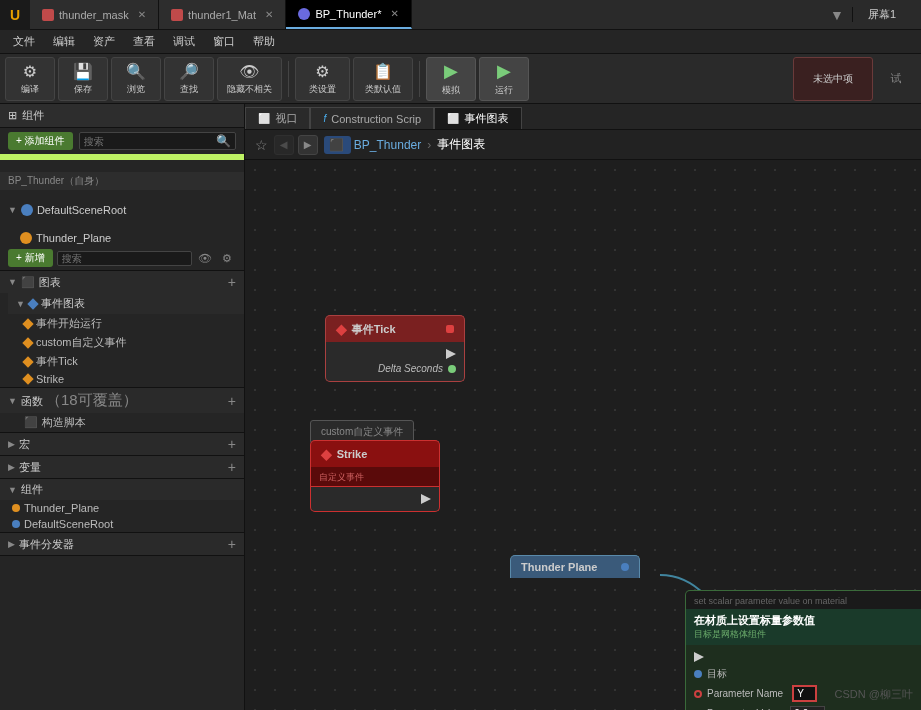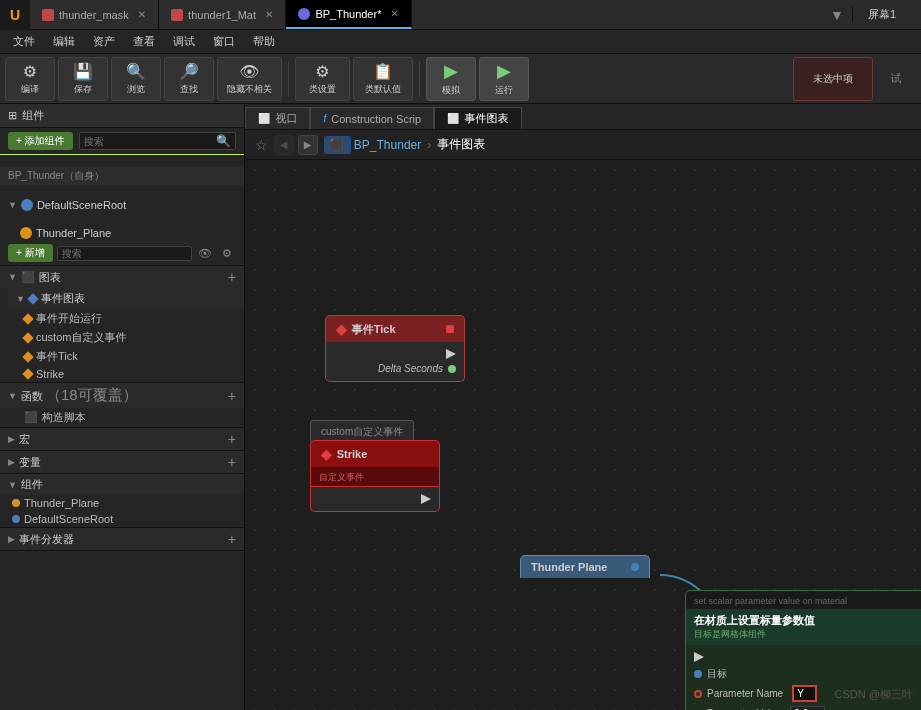--- a/index.html
+++ b/index.html
@@ -194,21 +194,21 @@
 </div>
 
 <div class="main-layout">
 
   <div class="left-panel">
 
     <div class="panel-header">
       <span>⊞</span>
       <span>组件</span>
     </div>
-    <div style="display:flex; align-items:center; padding:4px 8px; gap:6px; background:#252525; border-bottom:1px solid #bef264;">
+    <div style="display:flex; align-items:center; padding:4px 8px; gap:6px; background:#252525; border-bottom:6px solid #bef264;">
       <span class="add-btn">+ 添加组件</span>
       <div class="search-box">
         <input type="text" placeholder="搜索" style="">
         <span style="color:#888;">🔍</span>
       </div>
     </div>
 
     <div class="tree-item" style="background:#2d2d2d; font-size:10px; color:#888;">
       <span>BP_Thunder（自身）</span>
     </div>
@@ -391,21 +391,21 @@
           <span style="font-size:9px; color:#cc6060;">自定义事件</span>
         </div>
         <div class="node-body" style="border-color:#cc3030;">
           <div class="node-pin">
             <span style="margin-left:auto;"></span>
             <span class="pin-arrow white"></span>
           </div>
         </div>
       </div>
 
-      <div class="node" style="top:395px; left:275px; width:130px;">
+      <div class="node" style="top:395px; left:265px; width:130px;">
         <div class="node-header" style="background:#3a5a7a; border:1px solid #5a8aaa; border-bottom:none;">
           <span>Thunder Plane</span>
           <span class="pin-dot blue" style="margin-left:auto;"></span>
         </div>
       </div>
 
       <div class="node" style="top:430px; left:440px; width:270px;">
 
         <div style="background:#1a1a1a; border:1px solid #3a6a3a; border-bottom:none; padding:2px 8px; border-radius:5px 5px 0 0;">
           <span style="font-size:9px; color:#666;">set scalar parameter value on material</span>

